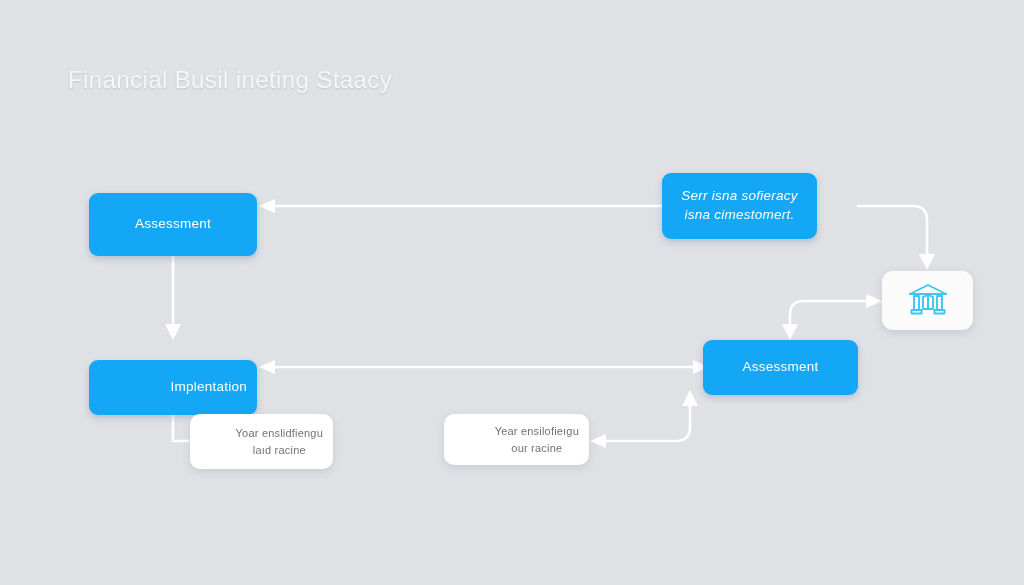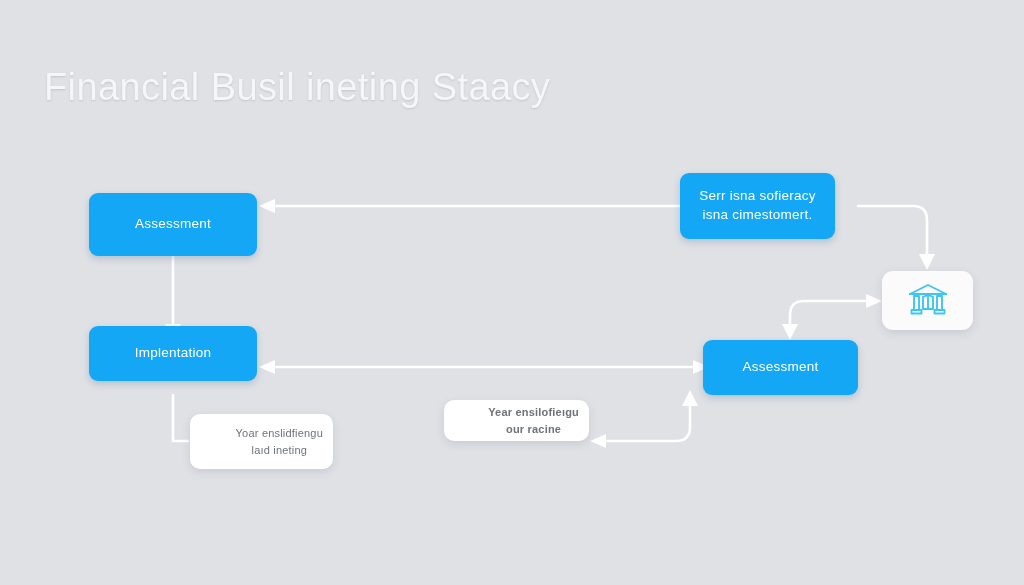--- a/index.html
+++ b/index.html
@@ -8,22 +8,22 @@
     background:#dfe1e5;
     font-family:"Liberation Sans","DejaVu Sans",sans-serif;
     overflow:hidden;
     position:relative;
   }
   #canvas{position:absolute;inset:0;}
 
   
   .title{
     position:absolute;
-    left:44px; top:66px;
-    font-size:38px;
+    left:68px; top:66px;
+    font-size:24px;
     font-weight:300;
     letter-spacing:0.4px;
     color:#f4f6f8;
     white-space:nowrap;
     text-shadow:0 1px 2px rgba(140,145,152,0.35);
   }
 
   
   #wires{position:absolute;left:0;top:0;width:1024px;height:585px;}
 
@@ -62,25 +62,25 @@
   .node-icon{
     background:#fbfbfc;
     border-radius:11px;
     box-shadow:0 3px 8px rgba(120,130,145,0.22);
   }
   .node-label{display:block;}
   .node-label .l2{display:block;}
 
   
   #n-assessment{left:89px;  top:173px; width:168px; height:63px;margin-top:20px;}
-  #n-strategy  {left:680px; top:173px; width:155px; height:66px;}
-  #n-implement {left:89px;  top:326px; width:168px; height:55px;}
+  #n-strategy  {left:662px; top:173px; width:155px; height:66px;font-style:italic;}
+  #n-implement {left:89px;  top:360px; width:168px; height:55px;justify-content:flex-end;}
   #n-monitoring{left:703px; top:340px; width:155px; height:55px;}
   #n-card-1    {left:190px; top:414px; width:143px; height:55px;}
-  #n-card-2    {left:444px; top:400px; width:145px; height:41px;font-weight:bold;}
+  #n-card-2    {left:444px; top:414px; width:145px; height:51px;}
   #n-bank      {left:882px; top:271px; width:91px;  height:59px;}
 
   .bank-svg{display:block;width:44px;height:40px;}
 </style>
 </head>
 <body>
 
 <div id="canvas">
 
   <div class="title">Financial Busil ineting Staacy</div>
@@ -140,21 +140,21 @@
     <span class="node-label">Implentation</span>
   </div>
 
   <div id="n-monitoring" class="node node-blue">
     <span class="node-label">Assessment</span>
   </div>
 
   <div id="n-card-1" class="node node-white">
     <span class="node-label">
       <span>Yoar enslidfiengu</span>
-      <span class="l2">laıd ineting</span>
+      <span class="l2">laıd racine</span>
     </span>
   </div>
 
   <div id="n-card-2" class="node node-white">
     <span class="node-label">
       <span>Year ensilofieıgu</span>
       <span class="l2">our racine</span>
     </span>
   </div>
 

